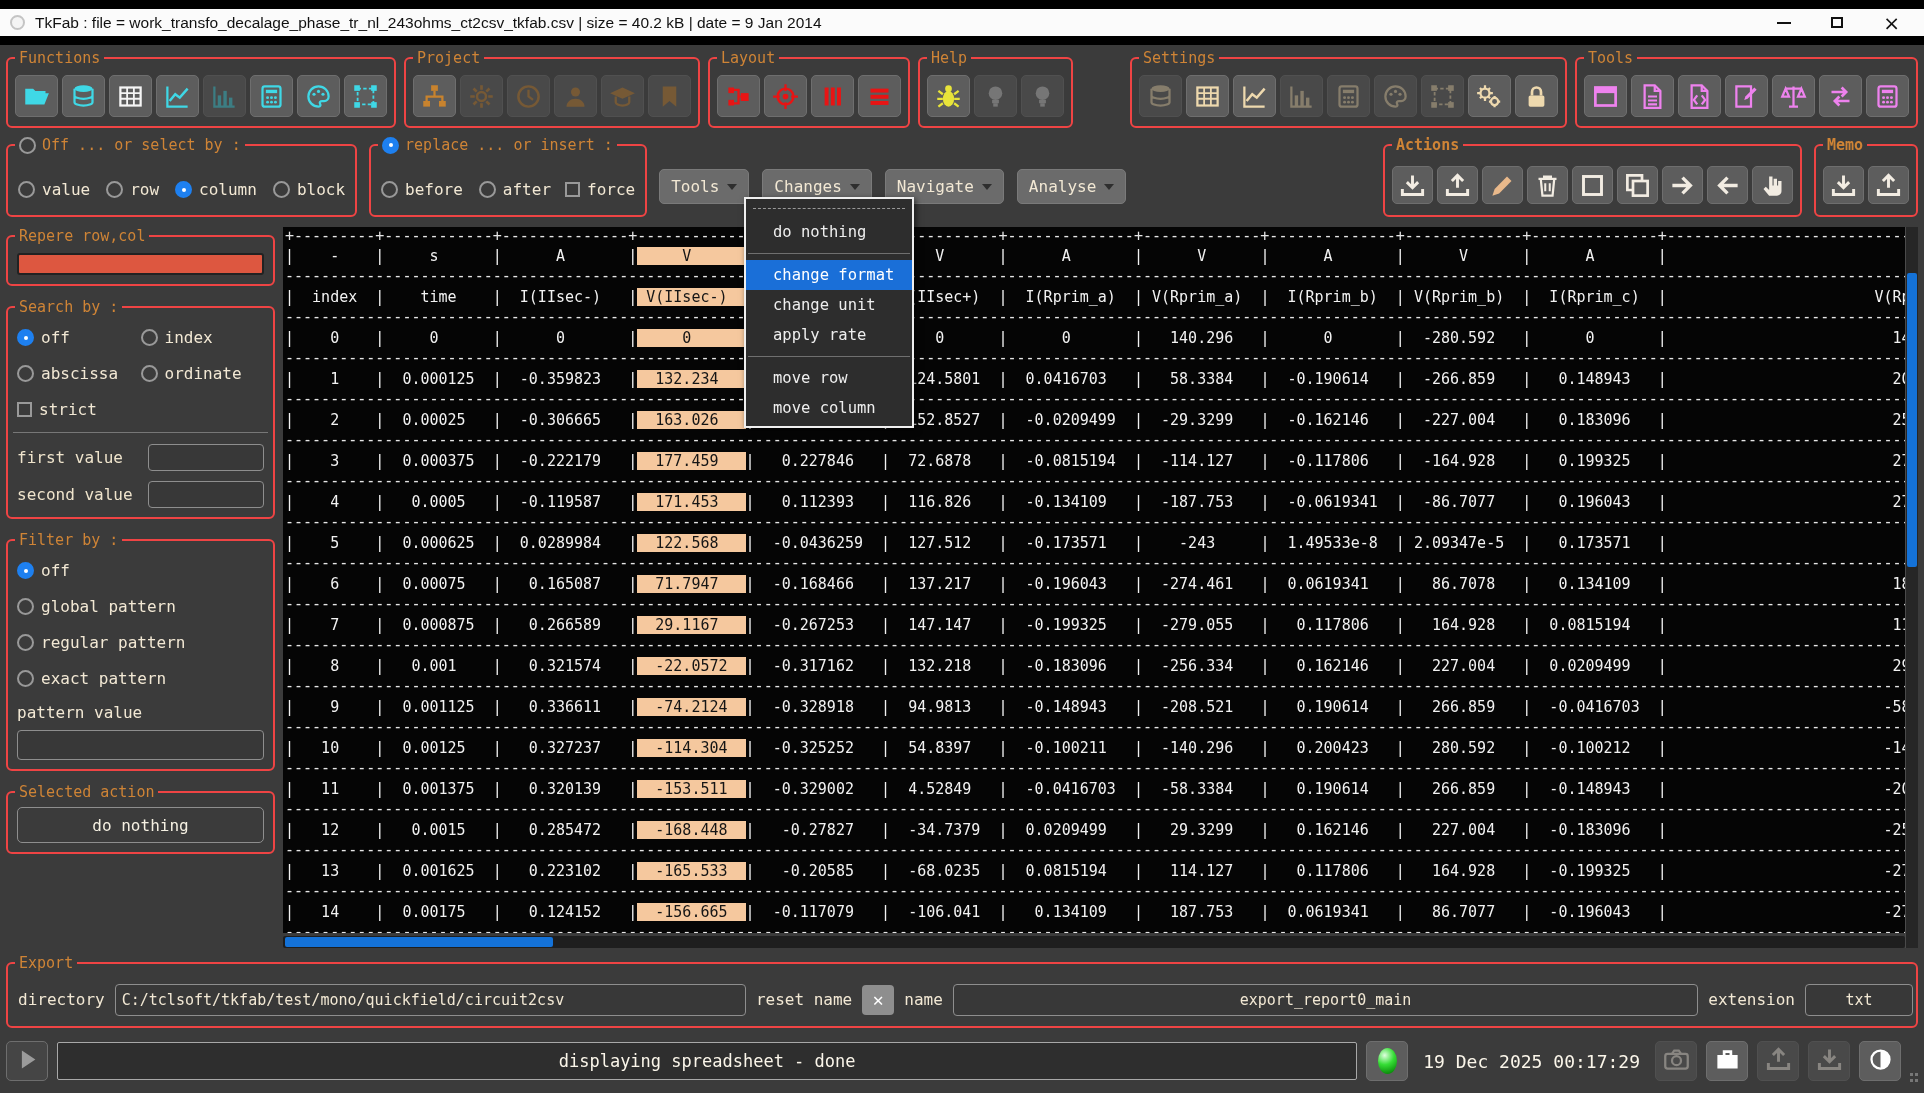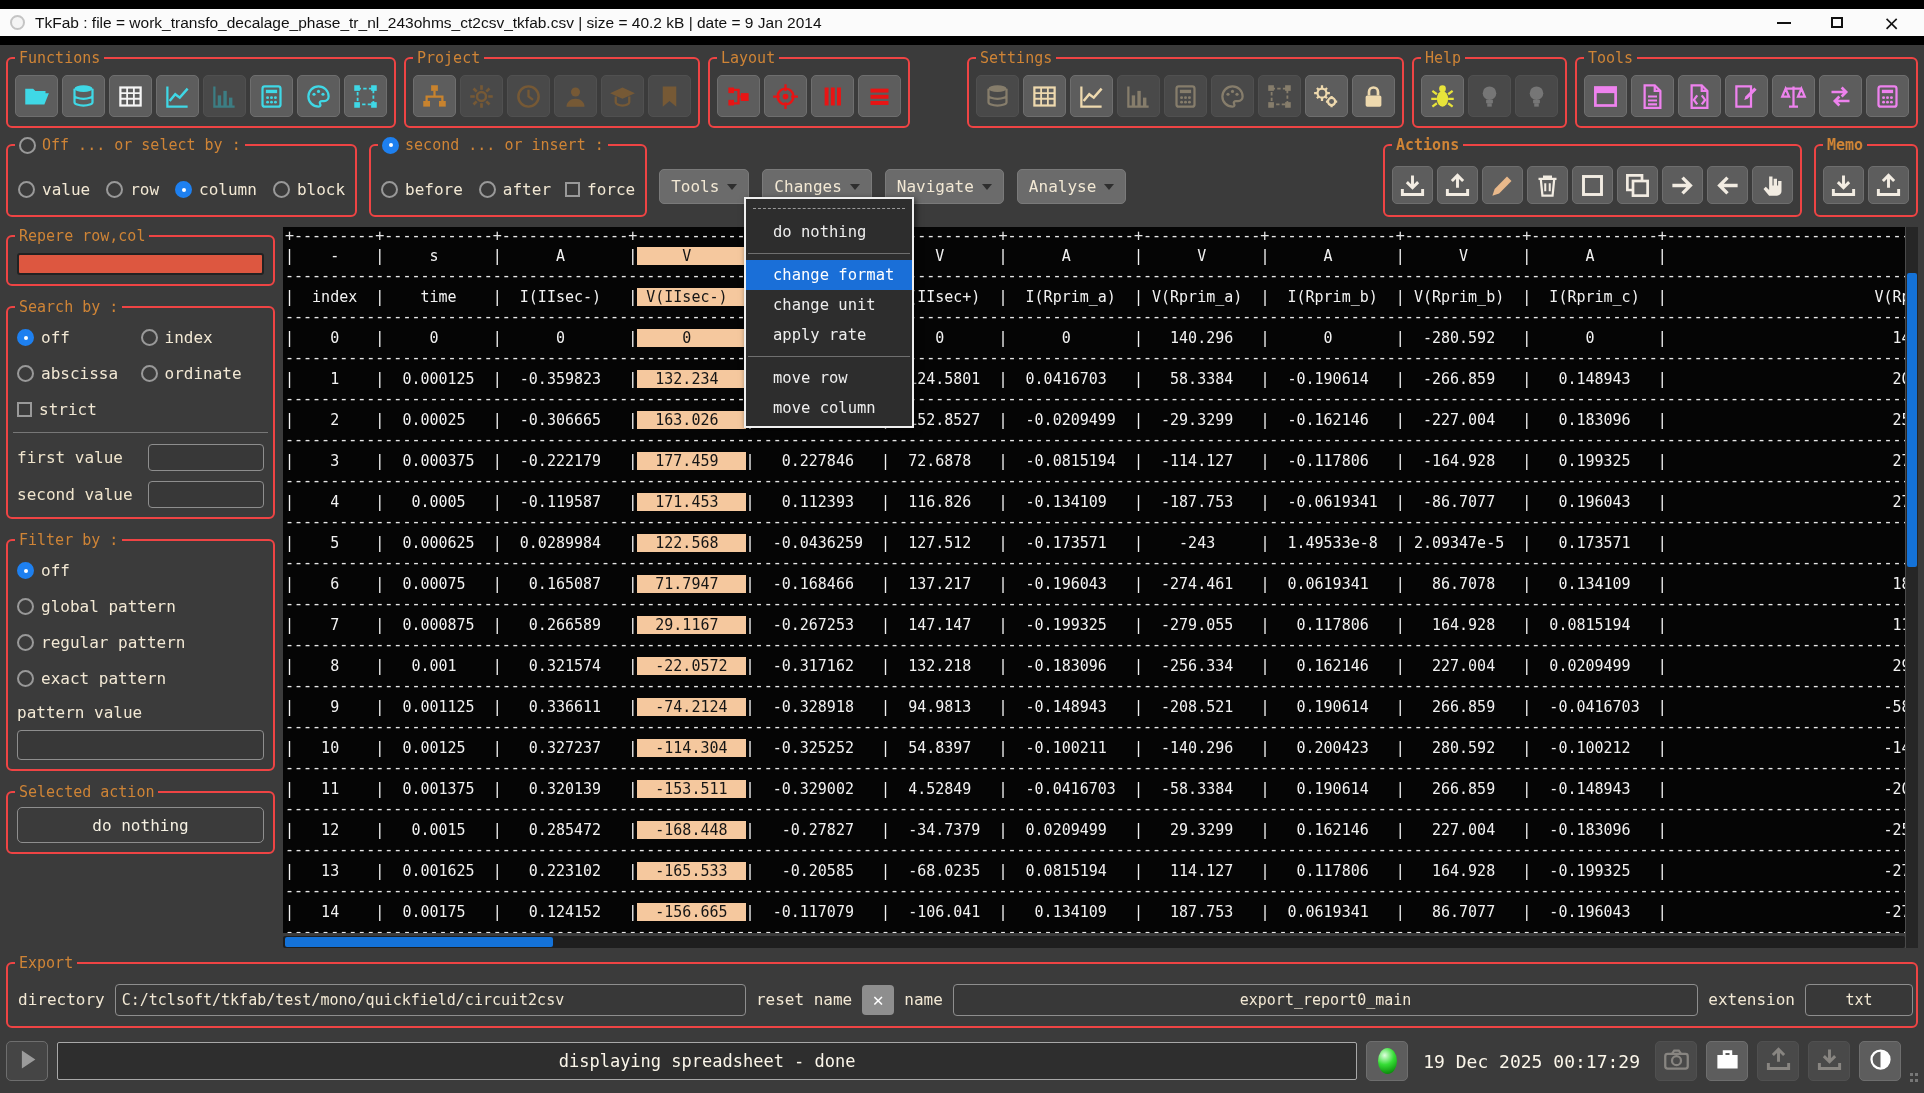--- a/index.html
+++ b/index.html
@@ -292,20 +292,50 @@
         <span class="tbtn" style="color: rgb(232, 20, 20);">
           <span>
             <svg viewBox="0 0 24 24" width="27" height="27">
               <rect x="4" y="5" width="16" height="3.5" fill="currentColor"></rect>
               <rect x="4" y="10.5" width="16" height="3.5" fill="currentColor"></rect>
               <rect x="4" y="16" width="16" height="3.5" fill="currentColor"></rect>
             </svg>
           </span>
         </span>
       </div>
+      <div class="lf group">
+        <span class="lfl">Help</span>
+        <span class="tbtn" style="color: rgb(232, 228, 58);">
+          <span>
+            <svg viewBox="0 0 24 24" width="27" height="27">
+              <ellipse cx="12" cy="14" rx="5" ry="7" fill="currentColor"></ellipse>
+              <circle cx="12" cy="5" r="3" fill="currentColor"></circle>
+              <path d="M7 10L3 7M7 14H2M7 18l-4 3M17 10l4-3M17 14h5M17 18l4 3" stroke="currentColor" stroke-width="2"></path>
+            </svg>
+          </span>
+        </span>
+        <span class="tbtn dis" style="color: rgb(201, 201, 201);">
+          <span>
+            <svg viewBox="0 0 24 24" width="27" height="27">
+              <circle cx="12" cy="9" r="6" fill="currentColor"></circle>
+              <rect x="9" y="15" width="6" height="3" fill="currentColor"></rect>
+              <rect x="10" y="18" width="4" height="3" fill="currentColor"></rect>
+            </svg>
+          </span>
+        </span>
+        <span class="tbtn dis" style="color: rgb(201, 201, 201);">
+          <span>
+            <svg viewBox="0 0 24 24" width="27" height="27">
+              <circle cx="12" cy="9" r="6" fill="currentColor"></circle>
+              <rect x="9" y="15" width="6" height="3" fill="currentColor"></rect>
+              <rect x="10" y="18" width="4" height="3" fill="currentColor"></rect>
+            </svg>
+          </span>
+        </span>
+      </div>
       <div class="lf group g-settings">
         <span class="lfl">Settings</span>
         <span class="tbtn dis" style="color: rgb(238, 217, 174);">
           <span>
             <svg viewBox="0 0 24 24" width="27" height="27">
               <ellipse cx="12" cy="5" rx="8" ry="3" fill="currentColor"></ellipse>
               <path d="M4 5v6c0 1.7 3.6 3 8 3s8-1.3 8-3V5M4 11v6c0 1.7 3.6 3 8 3s8-1.3 8-3v-6" stroke="currentColor" stroke-width="2" fill="none"></path>
             </svg>
           </span>
         </span>
@@ -383,50 +413,20 @@
         <span class="tbtn" style="color: rgb(238, 217, 174);">
           <span>
             <svg viewBox="0 0 24 24" width="27" height="27">
               <rect x="5" y="11" width="14" height="10" rx="1.5" fill="currentColor"></rect>
               <path d="M8 11V8a4 4 0 018 0v3" fill="none" stroke="currentColor" stroke-width="2.4"></path>
             </svg>
           </span>
         </span>
       </div>
       <div class="lf group">
-        <span class="lfl">Help</span>
-        <span class="tbtn" style="color: rgb(232, 228, 58);">
-          <span>
-            <svg viewBox="0 0 24 24" width="27" height="27">
-              <ellipse cx="12" cy="14" rx="5" ry="7" fill="currentColor"></ellipse>
-              <circle cx="12" cy="5" r="3" fill="currentColor"></circle>
-              <path d="M7 10L3 7M7 14H2M7 18l-4 3M17 10l4-3M17 14h5M17 18l4 3" stroke="currentColor" stroke-width="2"></path>
-            </svg>
-          </span>
-        </span>
-        <span class="tbtn dis" style="color: rgb(201, 201, 201);">
-          <span>
-            <svg viewBox="0 0 24 24" width="27" height="27">
-              <circle cx="12" cy="9" r="6" fill="currentColor"></circle>
-              <rect x="9" y="15" width="6" height="3" fill="currentColor"></rect>
-              <rect x="10" y="18" width="4" height="3" fill="currentColor"></rect>
-            </svg>
-          </span>
-        </span>
-        <span class="tbtn dis" style="color: rgb(201, 201, 201);">
-          <span>
-            <svg viewBox="0 0 24 24" width="27" height="27">
-              <circle cx="12" cy="9" r="6" fill="currentColor"></circle>
-              <rect x="9" y="15" width="6" height="3" fill="currentColor"></rect>
-              <rect x="10" y="18" width="4" height="3" fill="currentColor"></rect>
-            </svg>
-          </span>
-        </span>
-      </div>
-      <div class="lf group">
         <span class="lfl">Tools</span>
         <span class="tbtn" style="color: rgb(238, 130, 238);">
           <span>
             <svg viewBox="0 0 24 24" width="27" height="27">
               <rect x="3" y="4" width="18" height="16" fill="none" stroke="currentColor" stroke-width="2.4"></rect>
               <rect x="3" y="4" width="18" height="5" fill="currentColor"></rect>
             </svg>
           </span>
         </span>
         <span class="tbtn" style="color: rgb(238, 130, 238);">
@@ -509,21 +509,21 @@
           </span>
           <span class="ritem">
             <span class="radio"></span>
             <span>block</span>
           </span>
         </span>
     </div>
     <div class="lf opt-frame">
       <span class="lfl lfl-radio">
         <span class="radio sel" id="ins-frame-radio"></span>
-        <span>second ... or insert :</span>
+        <span>replace ... or insert :</span>
       </span>
       <span id="insert-options" style="display:flex;gap:16px;">
           <span class="ritem">
             <span class="radio"></span>
             <span>before</span>
           </span>
           <span class="ritem">
             <span class="radio"></span>
             <span>after</span>
           </span>

